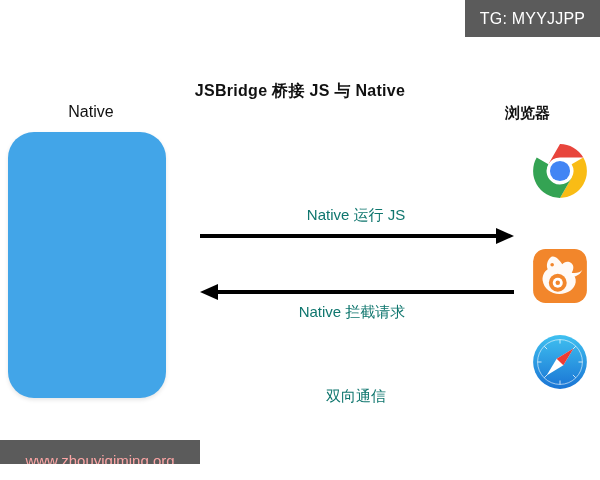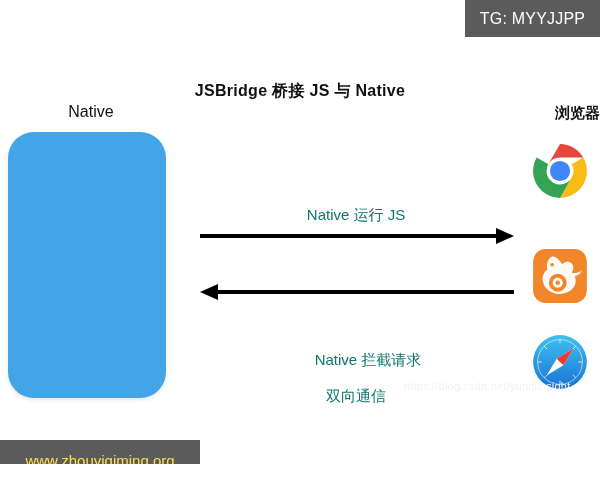--- a/index.html
+++ b/index.html
@@ -42,21 +42,21 @@
     left: 0px;
     top: 440px;
     width: 200px;
     height: 40px;
     background: #5b5b5b;
     display: flex;
     align-items: center;
     justify-content: center;
   }
   #url-bar .txt {
-    color: #fde047;
+    color: #fca5a5;
     font-size: 15px;
     white-space: nowrap;
   }
 
   
   #diagram-title {
     position: absolute;
     left: 0;
     top: 81px;
     width: 600px;
@@ -87,21 +87,21 @@
     border-radius: 26px;
     box-shadow: 0 2px 4px rgba(0,0,0,0.10);
   }
 
   
   #browser-label {
     position: absolute;
     left: 505px;
     top: 104px;
     width: 95px;
-    text-align: right;
+    text-align: left;
     font-size: 15px;
     font-weight: bold;
     color: #111111;
   }
   .browser-icon {
     position: absolute;
     left: 532px;
     width: 56px;
     height: 56px;
   }
@@ -111,21 +111,21 @@
 
   
   .arrow-label {
     position: absolute;
     font-size: 15px;
     color: #0f766e;
     white-space: nowrap;
     text-align: center;
   }
   #label-arrow1 { left: 200px; top: 206px; width: 312px; }
-  #label-arrow2 { left: 212px; top: 303px; width: 312px; margin-top: 48px; }
+  #label-arrow2 { left: 196px; top: 303px; width: 312px; }
   #label-bidir  { left: 200px; top: 387px; width: 312px; }
 
   .arrow-svg { position: absolute; }
   #arrow1 { left: 196px; top: 222px; }
   #arrow2 { left: 196px; top: 278px; }
 
   
   #watermark {
     position: absolute;
     left: 404px;
@@ -208,19 +208,18 @@
   </svg>
 
   <svg class="arrow-svg" id="arrow2" width="324" height="28">
     <line x1="20" y1="14" x2="318" y2="14" stroke="#000000" stroke-width="4"></line>
     <polygon points="4,14 22,6 22,22" fill="#000000"></polygon>
   </svg>
   <div class="arrow-label" id="label-arrow2">Native 拦截请求</div>
 
   <div class="arrow-label" id="label-bidir">双向通信</div>
 
-  <div id="watermark">https://blog.csdn.net/yunqiinsight</div>
 
   <div id="url-bar">
     <span class="txt">www.zhouyiqiming.org</span>
   </div>
 
 </div>
 
 </body></html>

